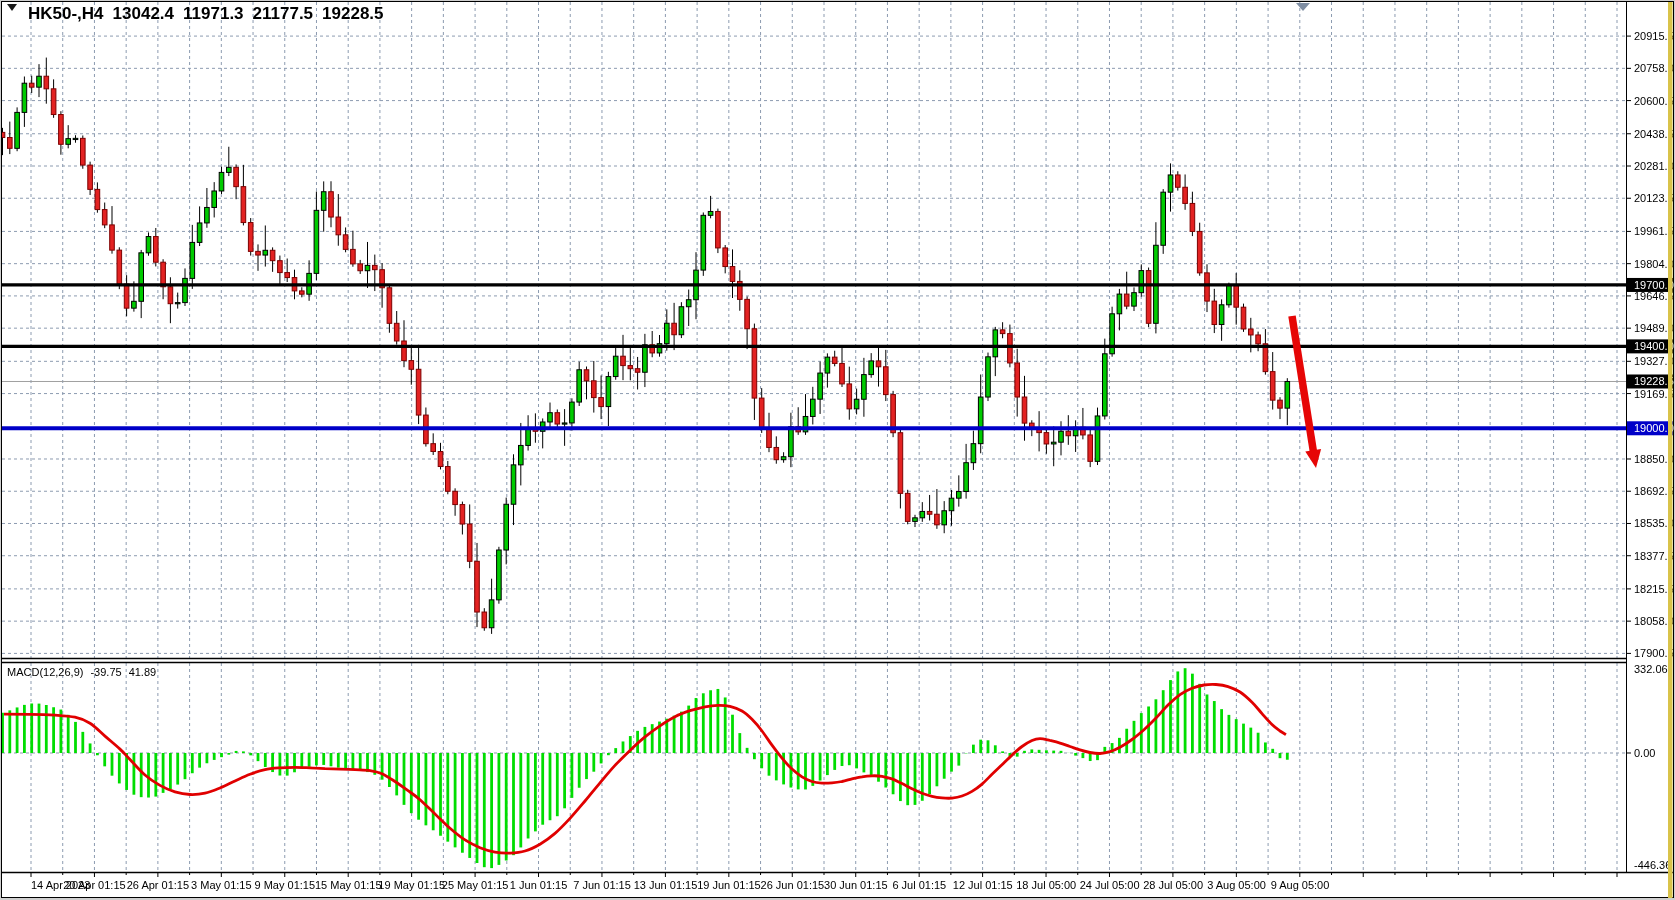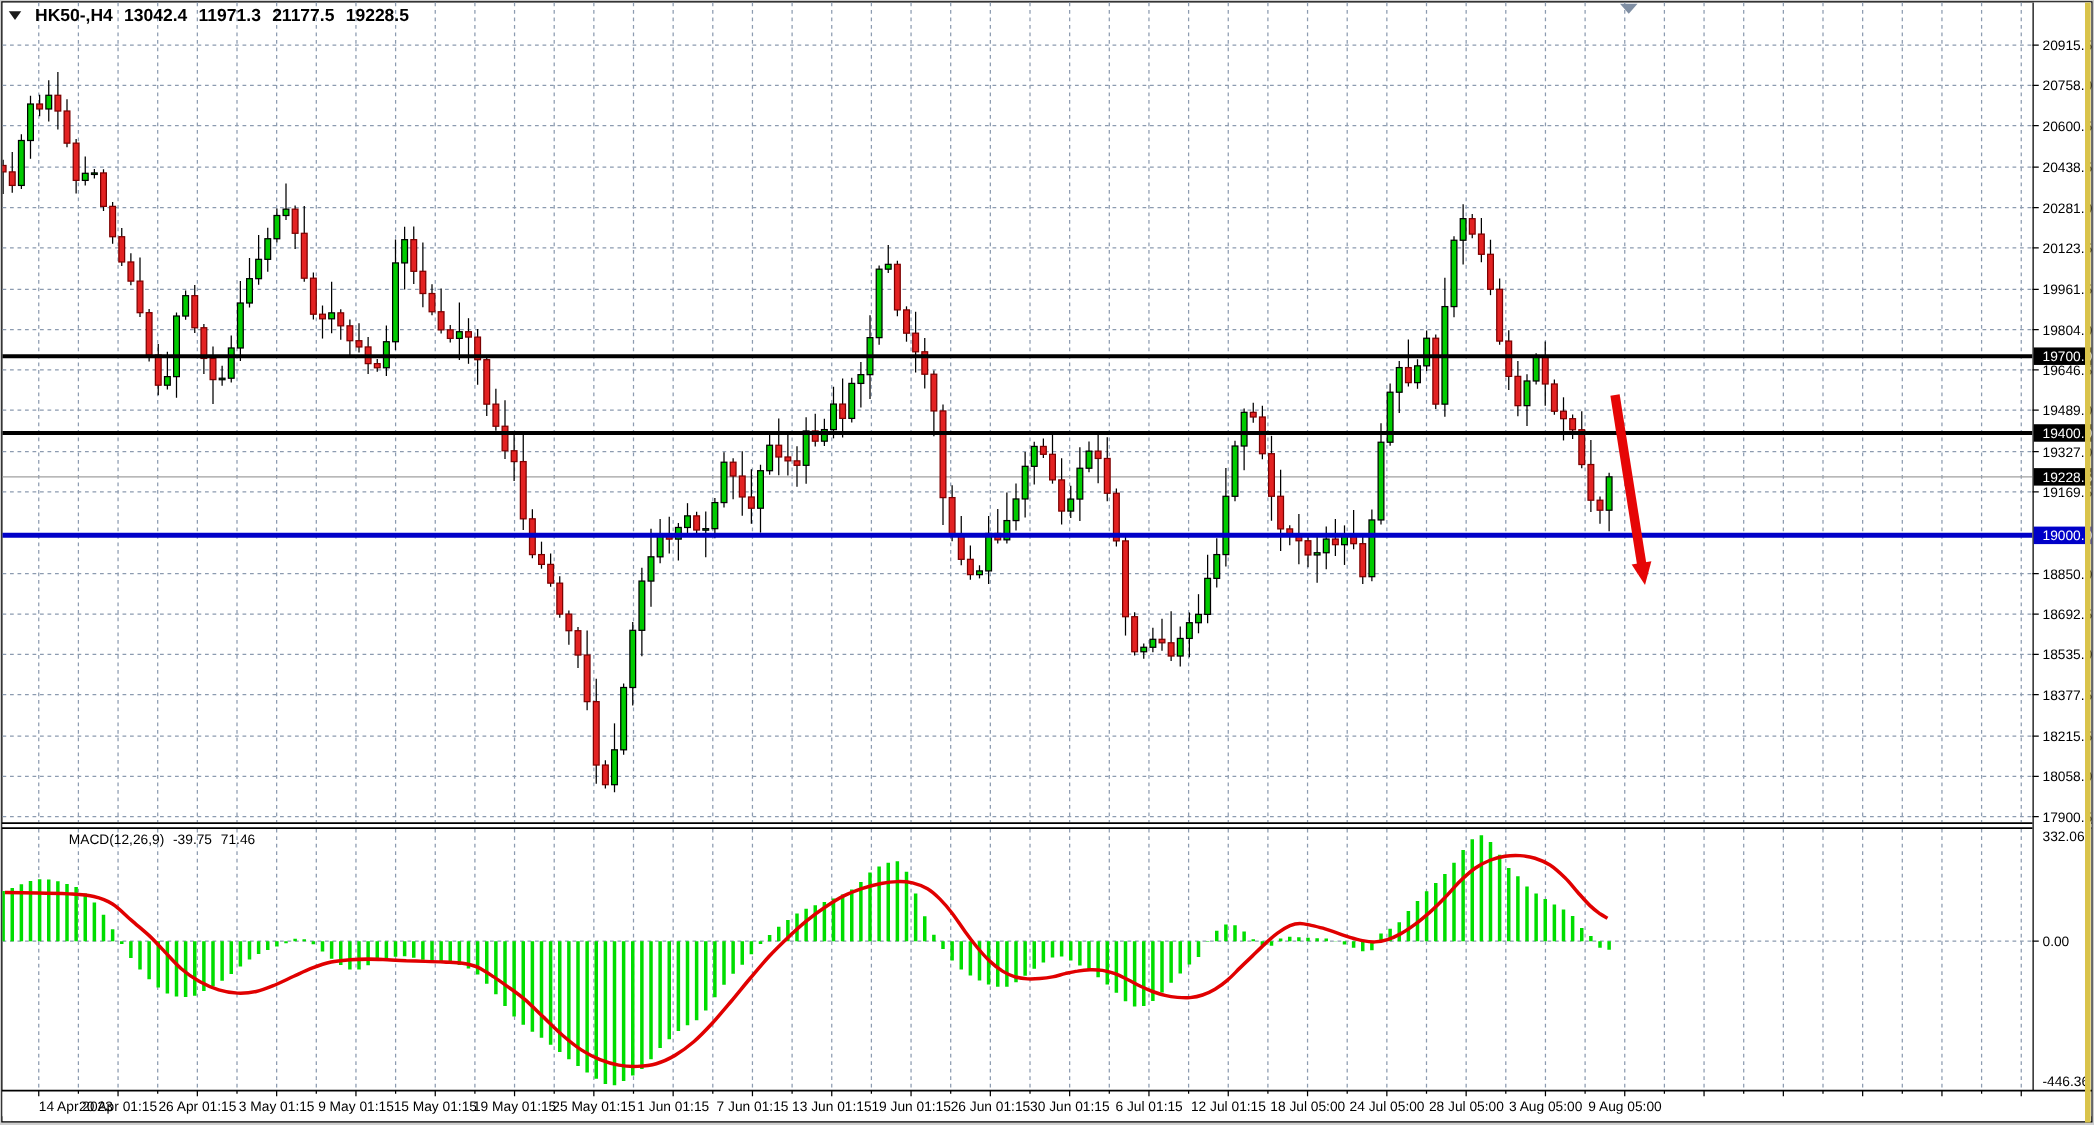--- a/index.html
+++ b/index.html
@@ -1,24 +1,24 @@
 <!DOCTYPE html>
 <html><head>
 <meta charset="utf-8">
 <style>
   html,body{margin:0;padding:0;background:#bdbdbd;}
   .frame{position:relative;width:1675px;height:900px;background:#cfcfcf;overflow:hidden;
          font-family:"Liberation Sans", sans-serif;}
   #chart-svg{position:absolute;left:0;top:0;}
-  .hdr{position:absolute;left:7px;top:4px;font-size:14px;font-weight:bold;color:#000;
-       display:flex;gap:9px;align-items:center;white-space:nowrap;}
+  .hdr{position:absolute;left:7px;top:4px;font-size:17px;font-weight:bold;color:#000;
+       display:flex;gap:9px;white-space:nowrap;}
   .hdr .tri{width:0;height:0;border-left:5px solid transparent;border-right:5px solid transparent;
             border-top:7px solid #1a1a1a;display:inline-block;margin-right:2px;}
   .macd-hdr{position:absolute;left:7px;top:666px;font-size:11px;color:#000;
-            display:flex;gap:7px;white-space:nowrap;margin-left:48px;}
+            display:flex;gap:7px;white-space:nowrap;}
 </style>
 </head>
 <body>
 
 <div class="frame">
   <svg id="chart-svg" width="1675" height="900">
       <rect x="0" y="0" width="1675" height="900" fill="#cfcfcf"></rect>
       <rect x="1.5" y="1.5" width="1672" height="896" fill="#ffffff" stroke="#000" stroke-width="1"></rect>
       <defs>
         <clipPath id="mainClip">
@@ -842,15 +842,15 @@
     <span>HK50-,H4</span>
     <span>13042.4</span>
     <span>11971.3</span>
     <span>21177.5</span>
     <span>19228.5</span>
   </div>
 
   <div class="macd-hdr">
     <span>MACD(12,26,9)</span>
     <span>-39.75</span>
-    <span>71.46</span>
+    <span>41.89</span>
   </div>
 </div>
 
 </body></html>

